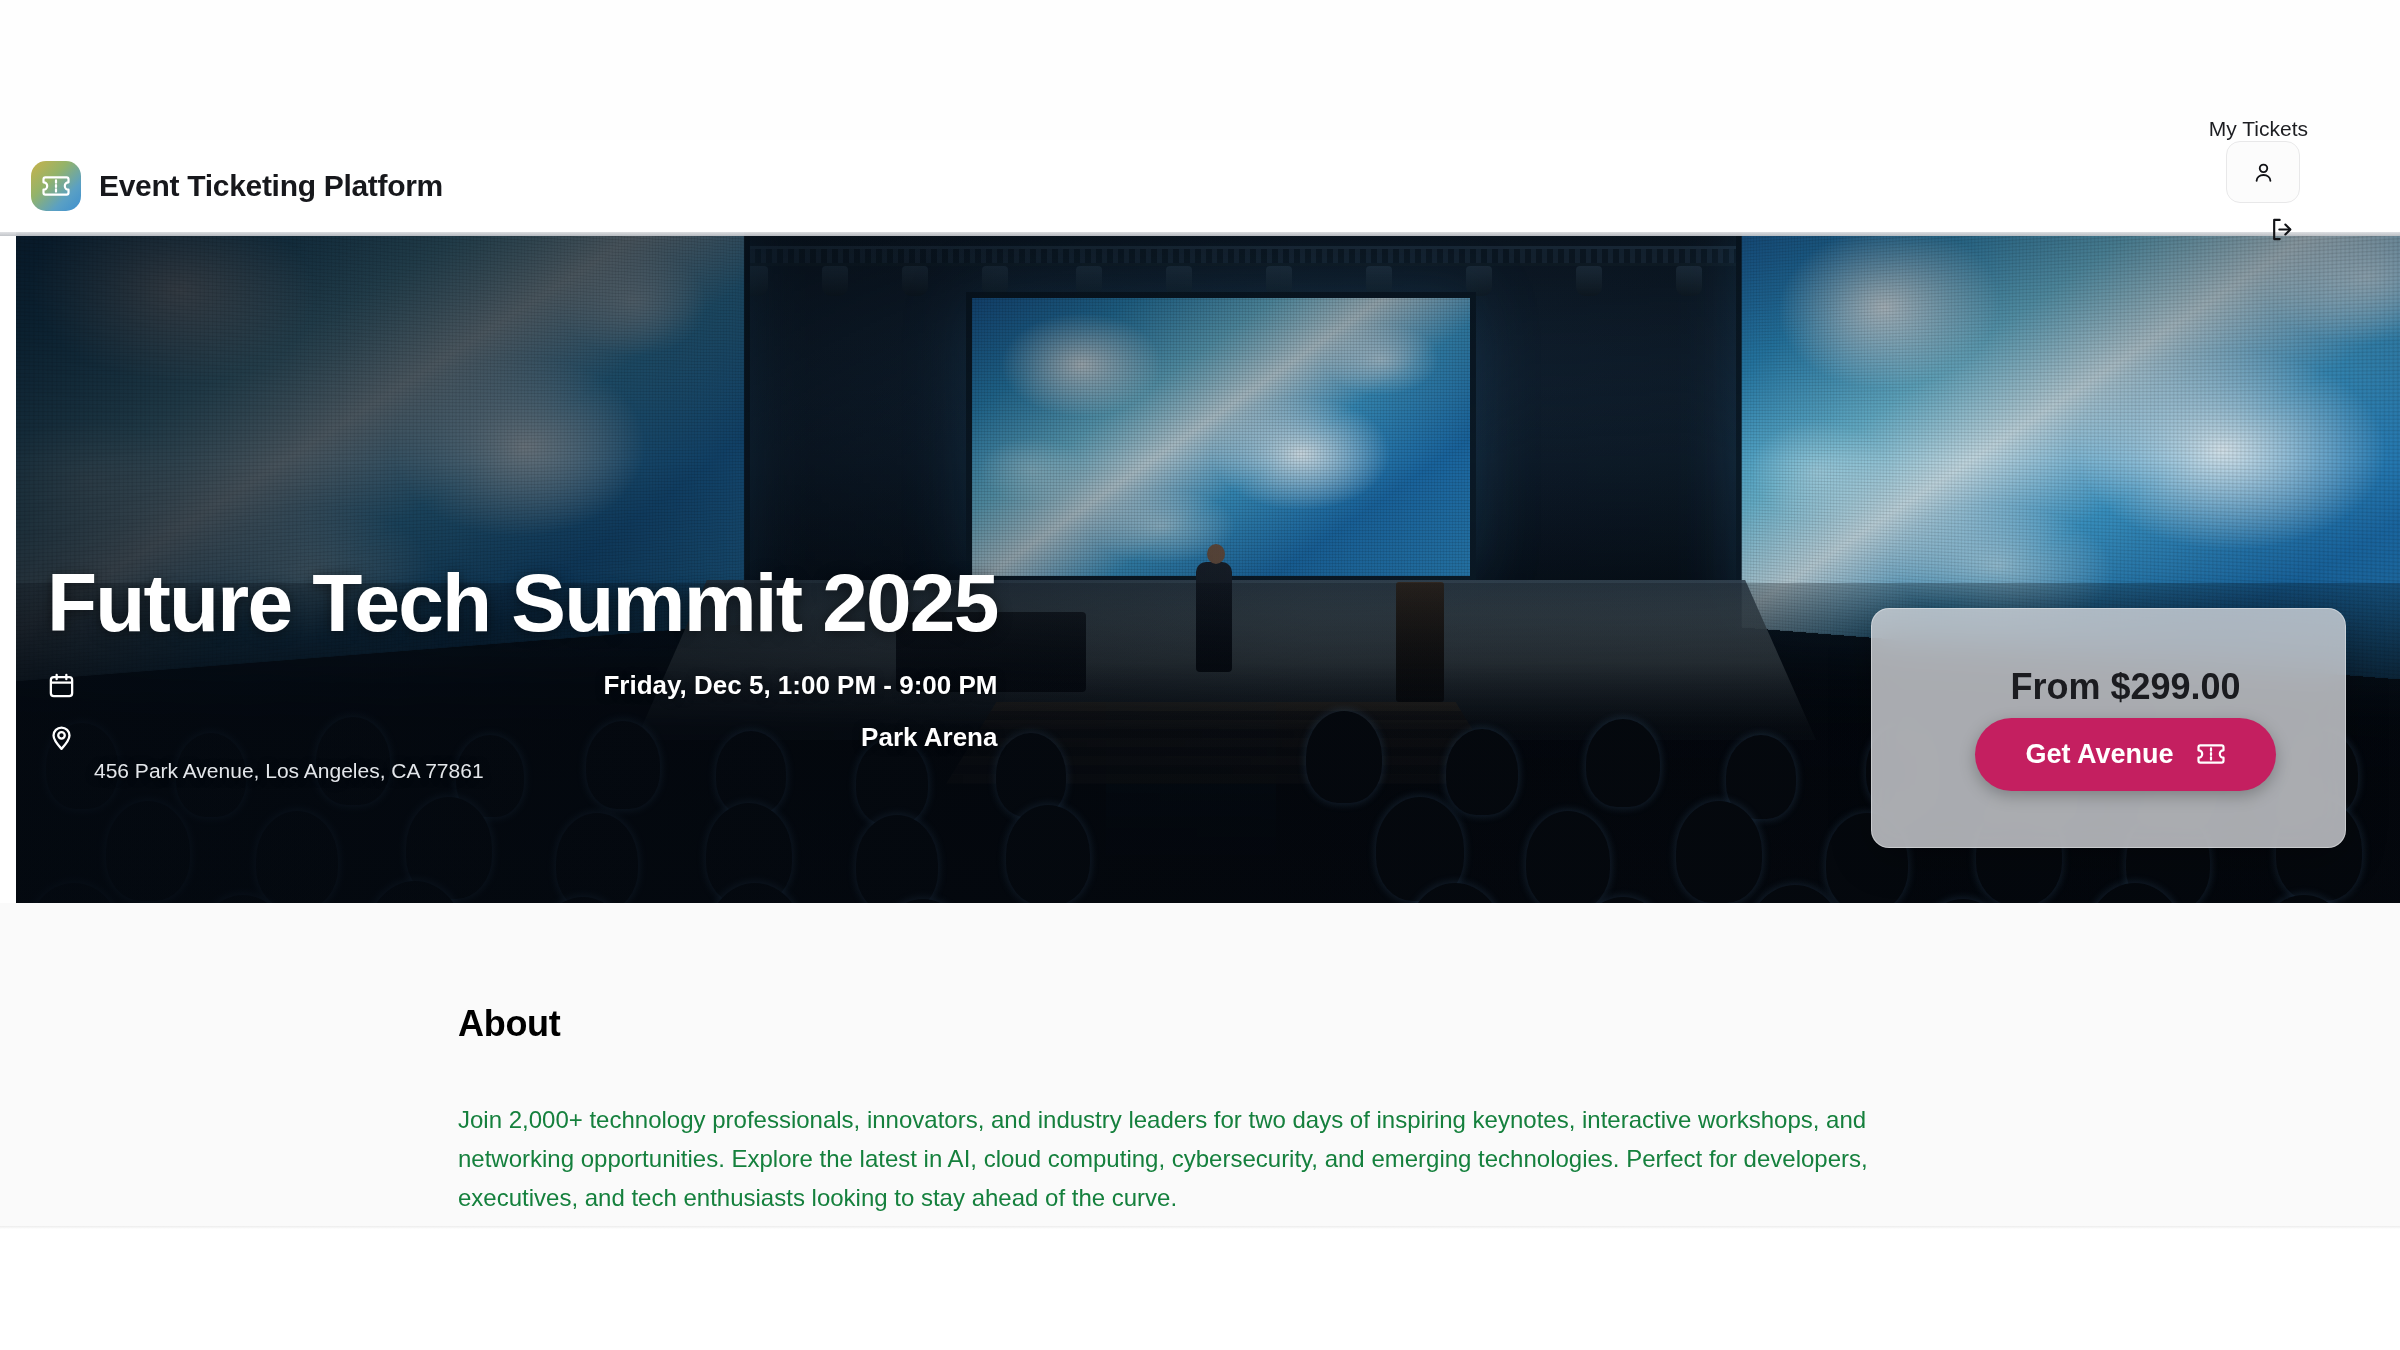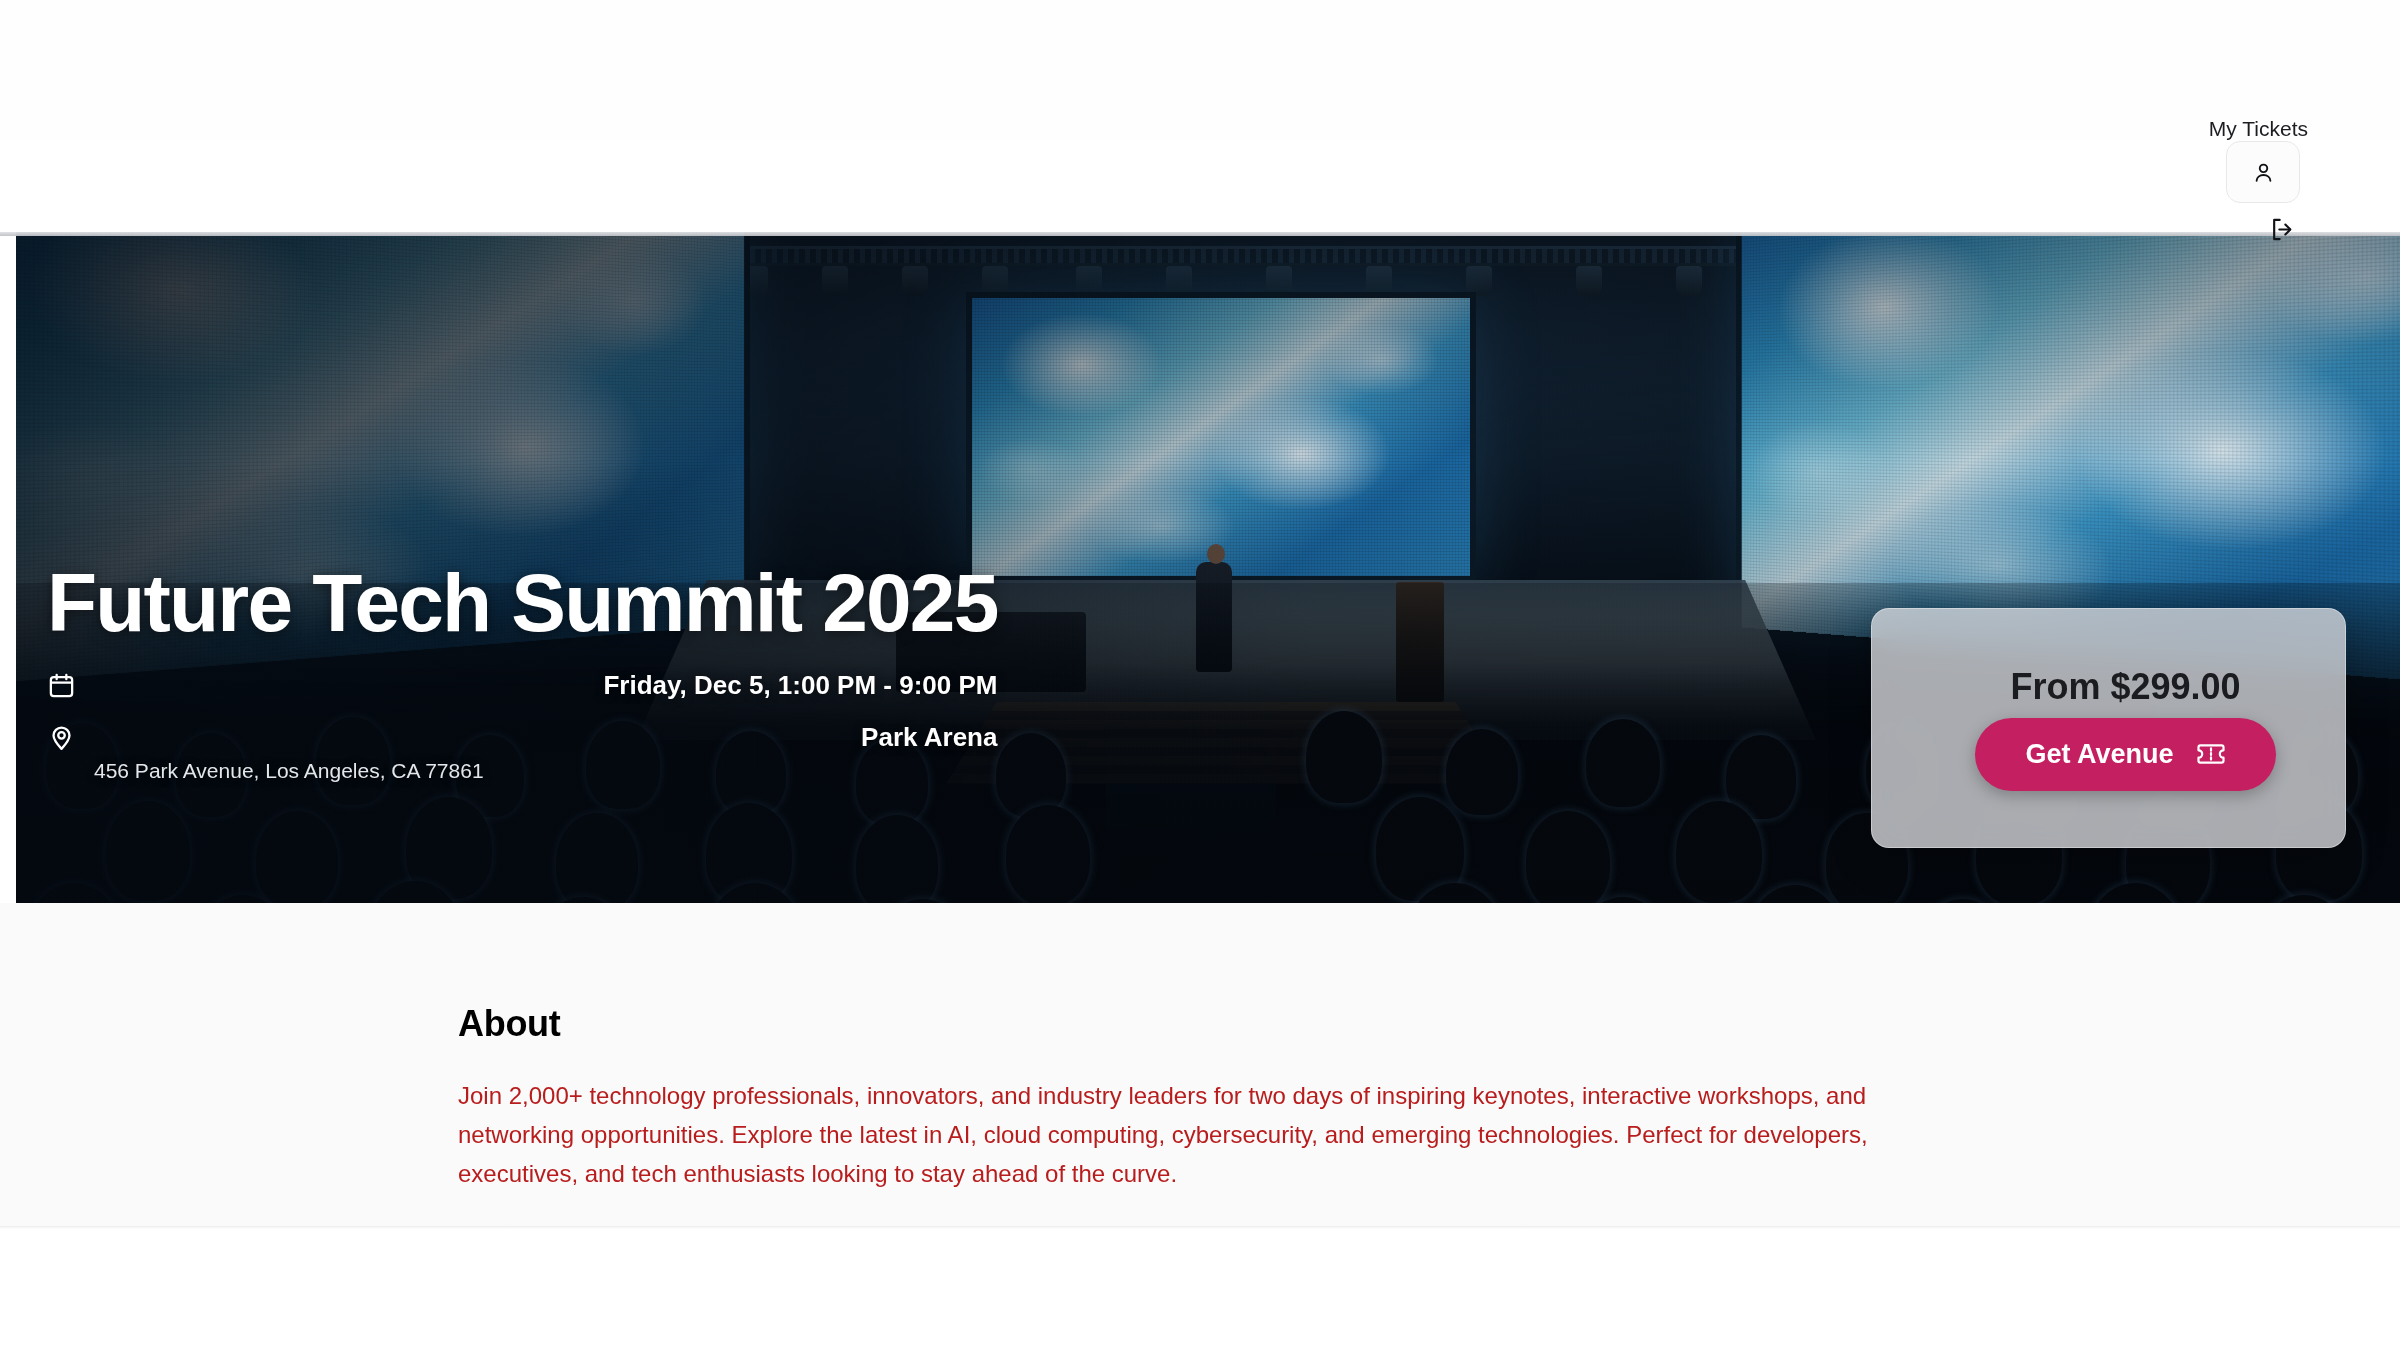--- a/index.html
+++ b/index.html
@@ -347,37 +347,46 @@
     top: 100px;
     width: 1490px;
   }
   .about-title {
     font-size: 36px;
     font-weight: bold;
     color: #000000;
     letter-spacing: -0.3px;
   }
   .about-body {
-    margin-top: 32px;
+    margin-top: 56px;
     font-size: 24px;
     line-height: 1.62;
-    color: #b91c1c;
+    color: #15803d;
   }
 
   svg { display: block; }
 </style>
 </head>
 <body>
 
 <div id="page">
 
   <div class="top-gutter"></div>
 
   <header class="site-header">
 
+    <div class="brand">
+      <div class="brand-logo">
+        <svg width="30" height="22" viewBox="0 0 30 22" fill="none">
+          <path d="M2.5 4.2c0-1 .8-1.8 1.8-1.8h21.4c1 0 1.8.8 1.8 1.8v3.1a3.7 3.7 0 0 0 0 7.4v3.1c0 1-.8 1.8-1.8 1.8H4.3c-1 0-1.8-.8-1.8-1.8v-3.1a3.7 3.7 0 0 0 0-7.4V4.2Z" stroke="#ffffff" stroke-width="2.2" stroke-linejoin="round"></path>
+          <path d="M15 5.4v2.3M15 10v2M15 14.3v2.3" stroke="#ffffff" stroke-width="2.2" stroke-linecap="round"></path>
+        </svg>
+      </div>
+      <div class="brand-title">Event Ticketing Platform</div>
+    </div>
 
     <div class="header-right">
       <a class="nav-link">My Tickets</a>
 
       <div class="icon-btn-box">
         <span>
           <svg width="25" height="25" viewBox="0 0 24 24" fill="none">
             <circle cx="12" cy="8" r="3.6" stroke="#111216" stroke-width="1.8"></circle>
             <path d="M5.4 20c0-3.3 2.9-5.6 6.6-5.6s6.6 2.3 6.6 5.6" stroke="#111216" stroke-width="1.8" stroke-linecap="round"></path>
           </svg>

